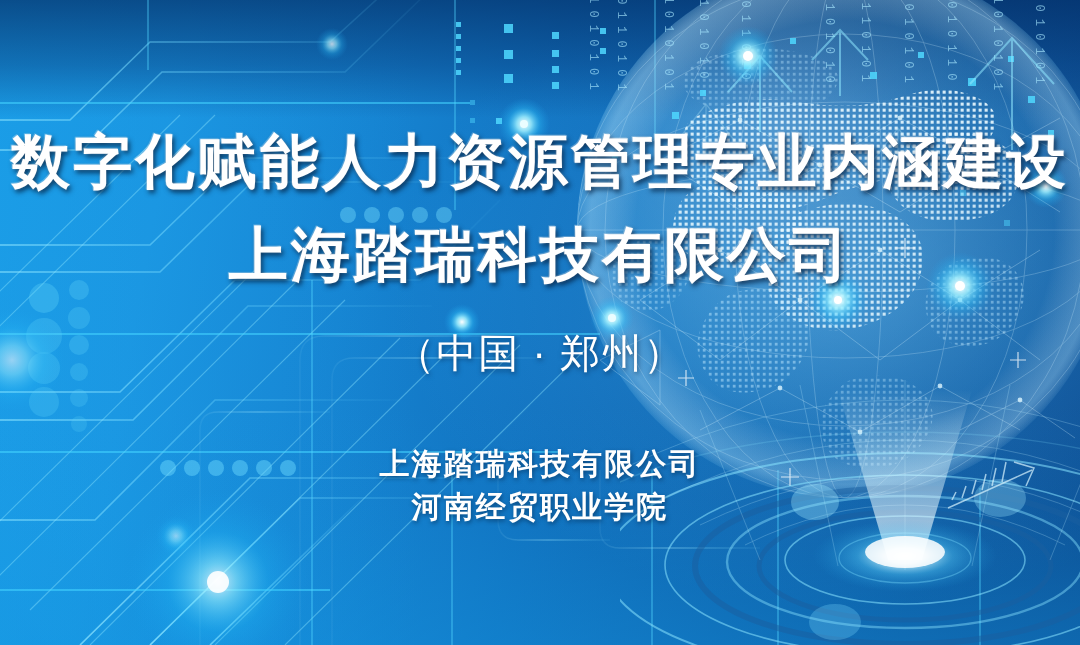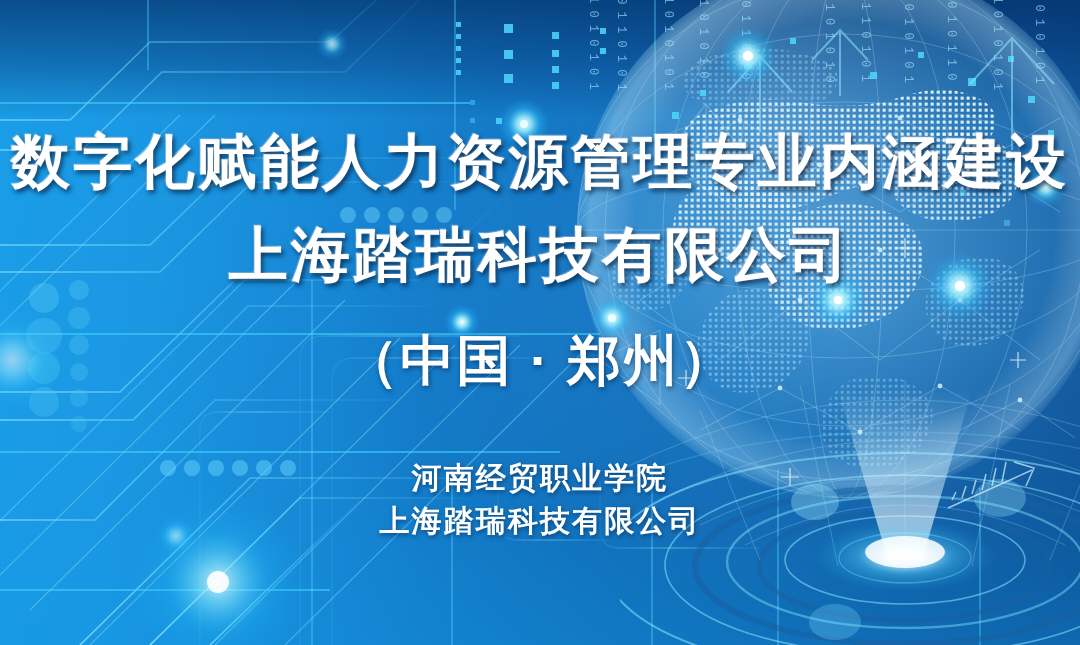--- a/index.html
+++ b/index.html
@@ -57,22 +57,22 @@
     text-shadow:
       2px 3px 5px rgba(2,30,62,0.78),
       0 0 2px rgba(255,255,255,0.55),
       -1px -1px 0 rgba(255,255,255,0.22);
   }
   #title1{ font-size:59px; line-height:1; margin-top:133px; }
   #title2{ font-size:59px; line-height:1; margin-top:34px; }
 
   #subtitle{
     color:#ffffff;
-    font-size:54px;
-    font-weight:bold;
+    font-size:40px;
+    font-weight:normal;
     line-height:1;
     letter-spacing:0.04em;
     margin-top:48px;
     white-space:nowrap;
     text-shadow:1px 2px 5px rgba(3,32,66,0.60);
   }
 
   .orgs{
     margin-top:76px;
     display:flex; flex-direction:column; align-items:center;
@@ -453,18 +453,18 @@
   </div>
 
   <div class="content">
     <div class="title-line" id="title1">数字化赋能人力资源管理专业内涵建设</div>
 
     <div class="title-line" id="title2">上海踏瑞科技有限公司</div>
 
     <div id="subtitle">（中国 · 郑州）</div>
 
     <div class="orgs">
+      <div class="org-line">上海踏瑞科技有限公司</div>
       <div class="org-line">河南经贸职业学院</div>
-      <div class="org-line">上海踏瑞科技有限公司</div>
     </div>
   </div>
 
 </div>
 
 </body></html>

